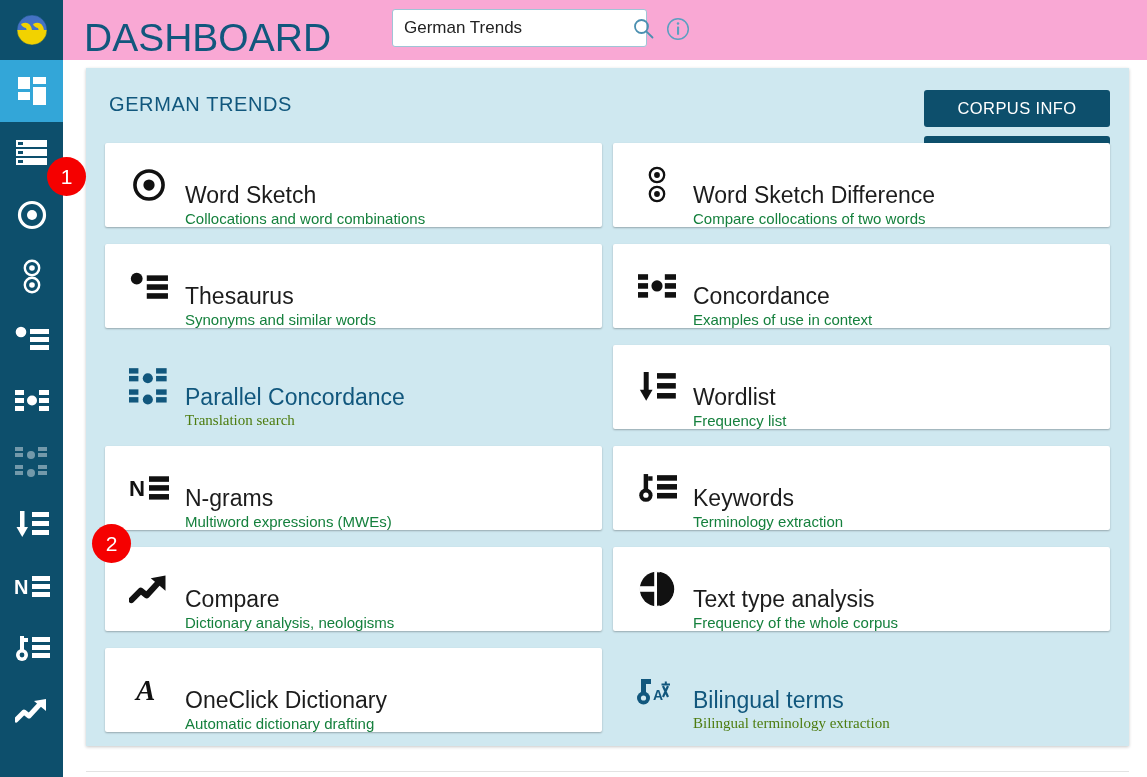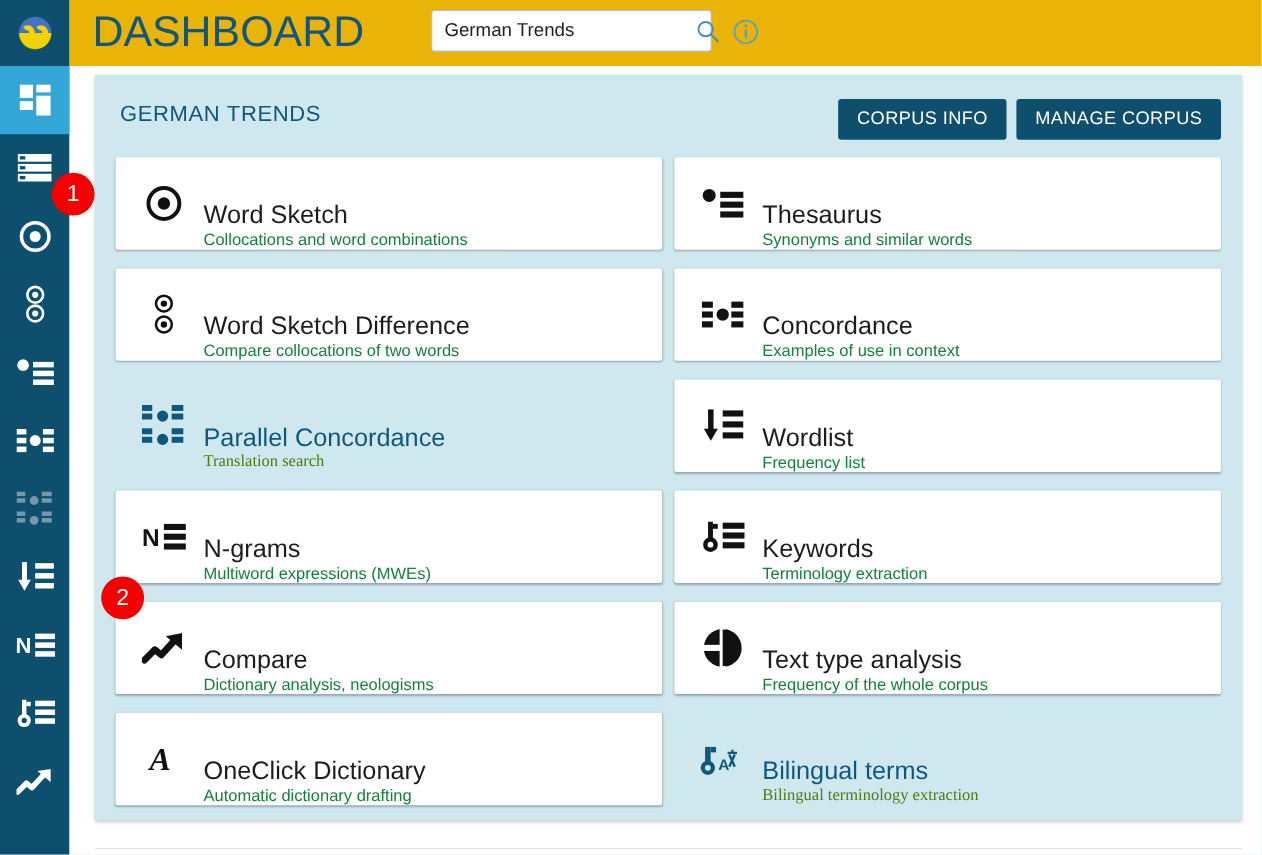--- a/index.html
+++ b/index.html
@@ -38,23 +38,23 @@
   .side-item.top { height: 60px; }
   .side-item.active { background: #33a6d8; }
   .side-item svg { display: block; }
 
   
   #header {
     position: absolute;
     left: 63px; top: 0;
     width: 1084px;
     height: 60px;
-    background: #eab308;
+    background: #f9a8d4;
     display: flex;
-    align-items: center;
+    align-items: flex-end;
   }
   #page-title {
     font-size: 39px;
     color: #11577d;
     font-weight: normal;
     letter-spacing: 0px;
     margin-left: 21px;
     white-space: nowrap;
   }
   #search-wrap {
@@ -115,20 +115,21 @@
     font-size: 20px;
     letter-spacing: .6px;
     color: #11577d;
   }
   #panel-buttons {
     position: absolute;
     right: 19px;
     top: 22px;
     display: flex;
     gap: 9px;
+    flex-direction: column;
   }
   .hbtn {
     background: #0d4f6c;
     color: #ffffff;
     border: 0;
     border-radius: 3px;
     font-size: 16.5px;
     letter-spacing: .4px;
     padding: 0 17px;
     height: 37px;
@@ -399,46 +400,46 @@
           </div>
           <div class="tile-text">
             <div class="tile-title">Word Sketch</div>
             <div class="tile-sub">Collocations and word combinations</div>
           </div>
         </div>
       </div>
       <div class="tile">
         <div class="tile-inner">
           <div class="tile-icon">
+            <svg width="26" height="40" viewBox="0 0 26 38">
+         <circle cx="13" cy="9" r="7.2" fill="none" stroke="#111111" stroke-width="2.3"></circle>
+              <circle cx="13" cy="9" r="2.9" fill="#111111"></circle>
+         <circle cx="13" cy="28" r="7.2" fill="none" stroke="#111111" stroke-width="2.3"></circle>
+              <circle cx="13" cy="28" r="2.9" fill="#111111"></circle>
+            </svg>
+          </div>
+          <div class="tile-text">
+            <div class="tile-title">Word Sketch Difference</div>
+            <div class="tile-sub">Compare collocations of two words</div>
+          </div>
+        </div>
+      </div>
+      <div class="tile">
+        <div class="tile-inner">
+          <div class="tile-icon">
             <svg width="38" height="29" viewBox="0 0 34 26">
          <circle cx="6" cy="6" r="5.3" fill="#111111"></circle>
          <rect x="15" y="3" width="19" height="5" fill="#111111"></rect>
          <rect x="15" y="11" width="19" height="5" fill="#111111"></rect>
          <rect x="15" y="19" width="19" height="5" fill="#111111"></rect>
             </svg>
           </div>
           <div class="tile-text">
             <div class="tile-title">Thesaurus</div>
             <div class="tile-sub">Synonyms and similar words</div>
-          </div>
-        </div>
-      </div>
-      <div class="tile">
-        <div class="tile-inner">
-          <div class="tile-icon">
-            <svg width="26" height="40" viewBox="0 0 26 38">
-         <circle cx="13" cy="9" r="7.2" fill="none" stroke="#111111" stroke-width="2.3"></circle>
-              <circle cx="13" cy="9" r="2.9" fill="#111111"></circle>
-         <circle cx="13" cy="28" r="7.2" fill="none" stroke="#111111" stroke-width="2.3"></circle>
-              <circle cx="13" cy="28" r="2.9" fill="#111111"></circle>
-            </svg>
-          </div>
-          <div class="tile-text">
-            <div class="tile-title">Word Sketch Difference</div>
-            <div class="tile-sub">Compare collocations of two words</div>
           </div>
         </div>
       </div>
       <div class="tile">
         <div class="tile-inner">
           <div class="tile-icon">
             <svg width="38" height="27" viewBox="0 0 34 24">
          <g fill="#111111">
            <rect x="0" y="1" width="9" height="5"></rect>
                 <rect x="24" y="1" width="10" height="5"></rect>

